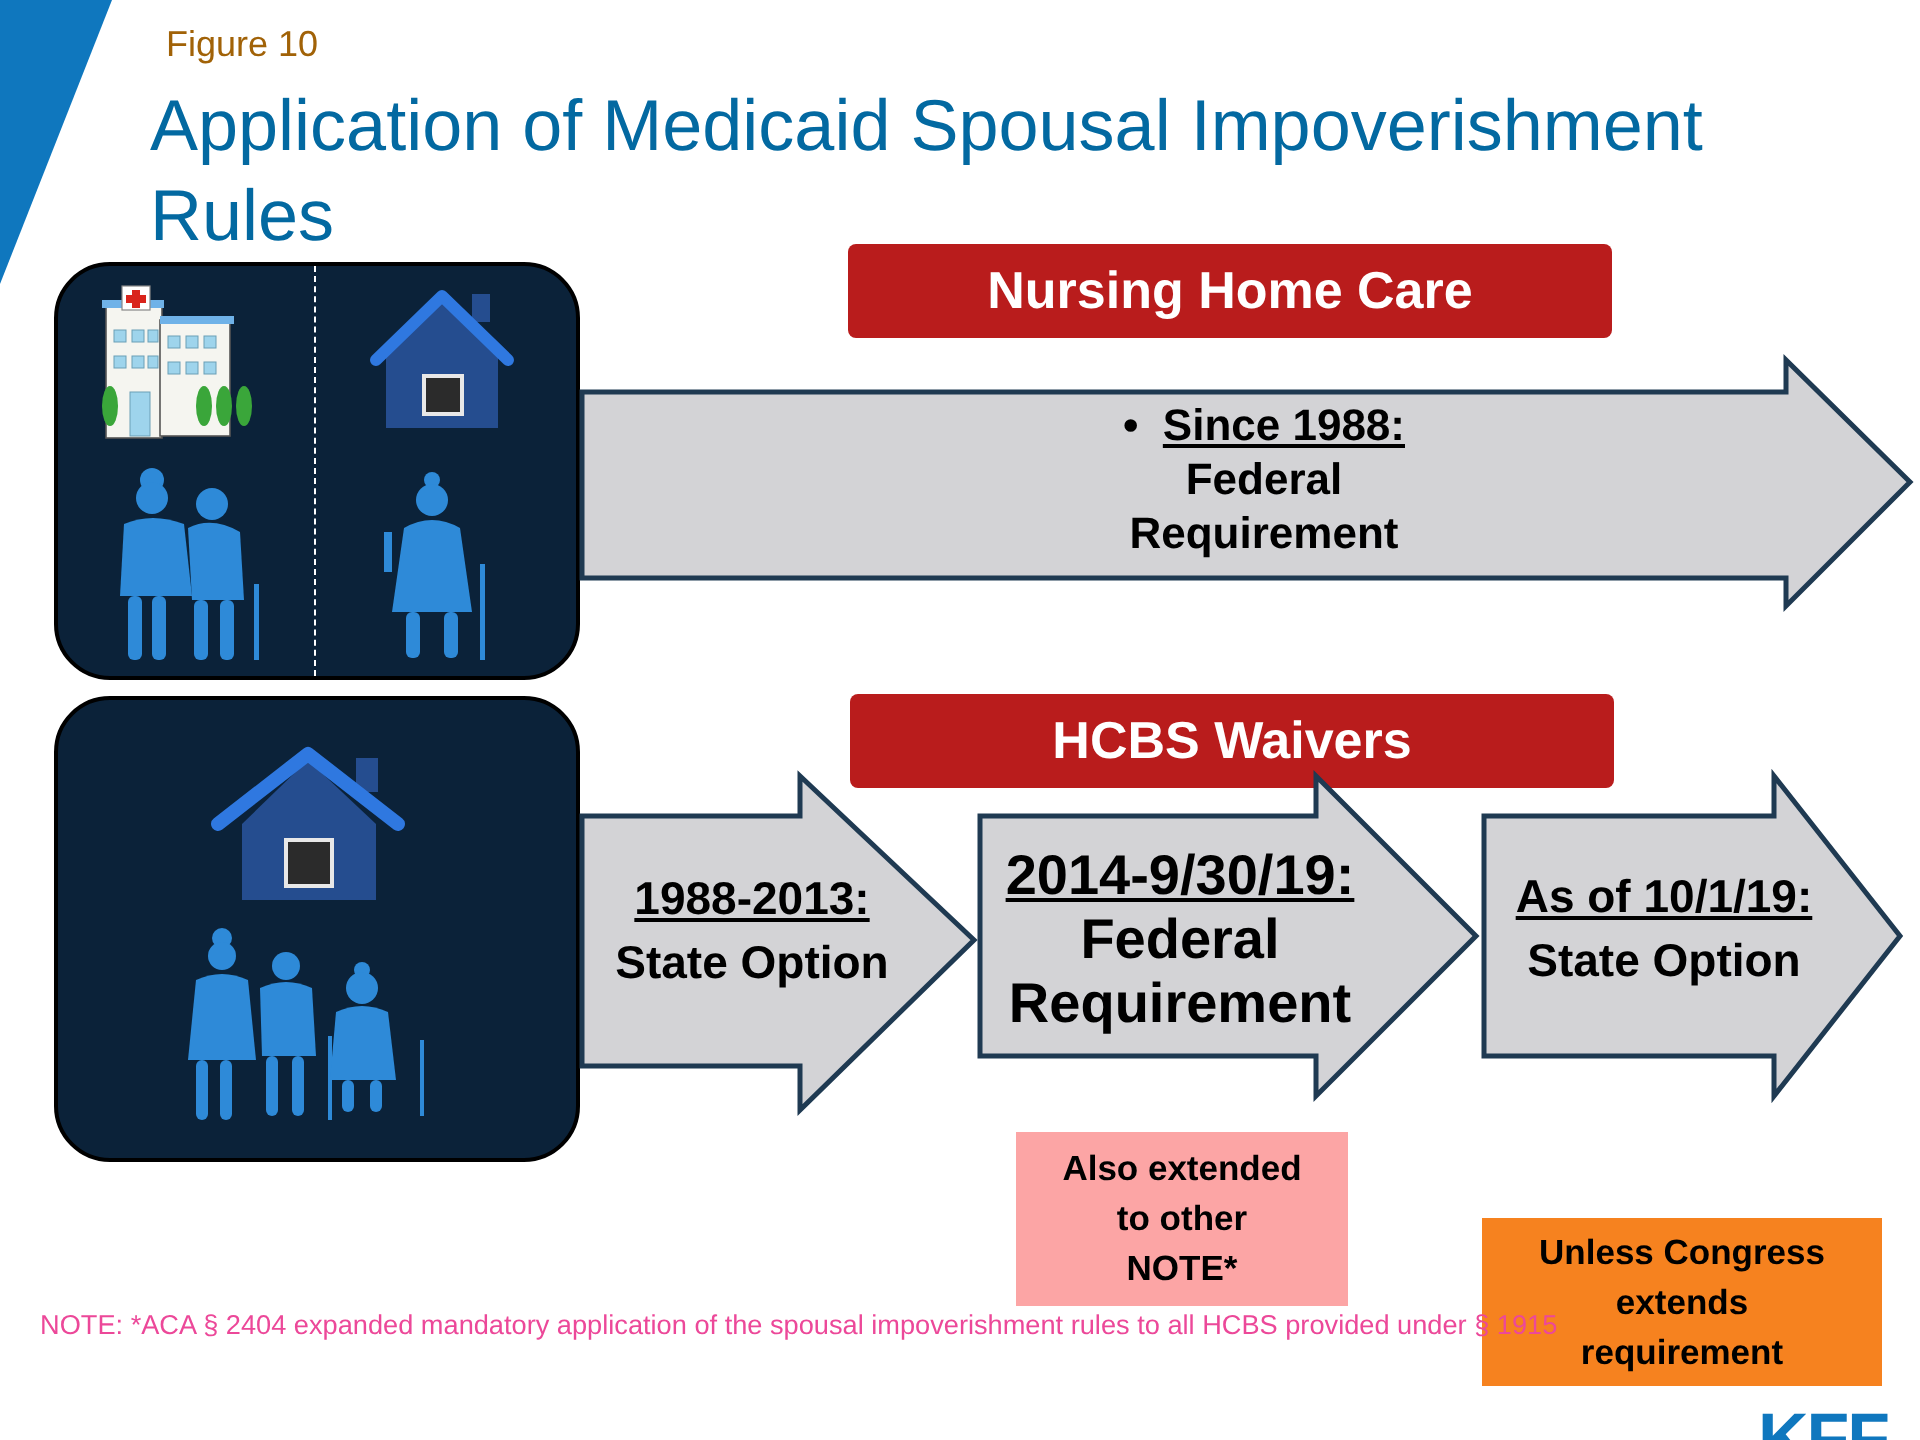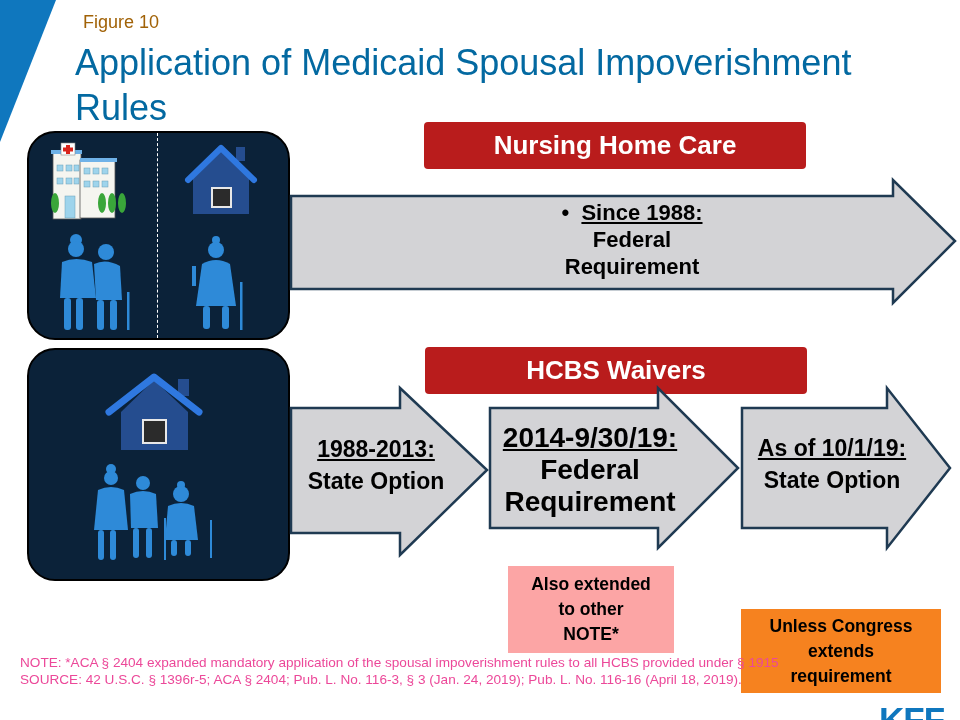--- a/index.html
+++ b/index.html
@@ -190,20 +190,19 @@
 <div class="abs note-box note-orange">
   <div>
     <div>Unless Congress</div>
     <div>extends</div>
     <div>requirement</div>
   </div>
 </div>
 
 <div class="abs footnote">
   <div>NOTE:  *ACA § 2404 expanded mandatory application of the spousal impoverishment rules to all HCBS provided under § 1915</div>
-  <div>SOURCE:  42 U.S.C. § 1396r-5; ACA § 2404; Pub. L. No. 116-3, § 3 (Jan. 24, 2019); Pub. L. No. 116-16 (April 18, 2019).</div>
 </div>
 
 <div class="abs logo">
   <div class="logo-kff">KFF</div>
   <div class="logo-sub">HENRY J KAISER</div>
   <div class="logo-sub">FAMILY FOUNDATION</div>
 </div>
 
 </body></html>

